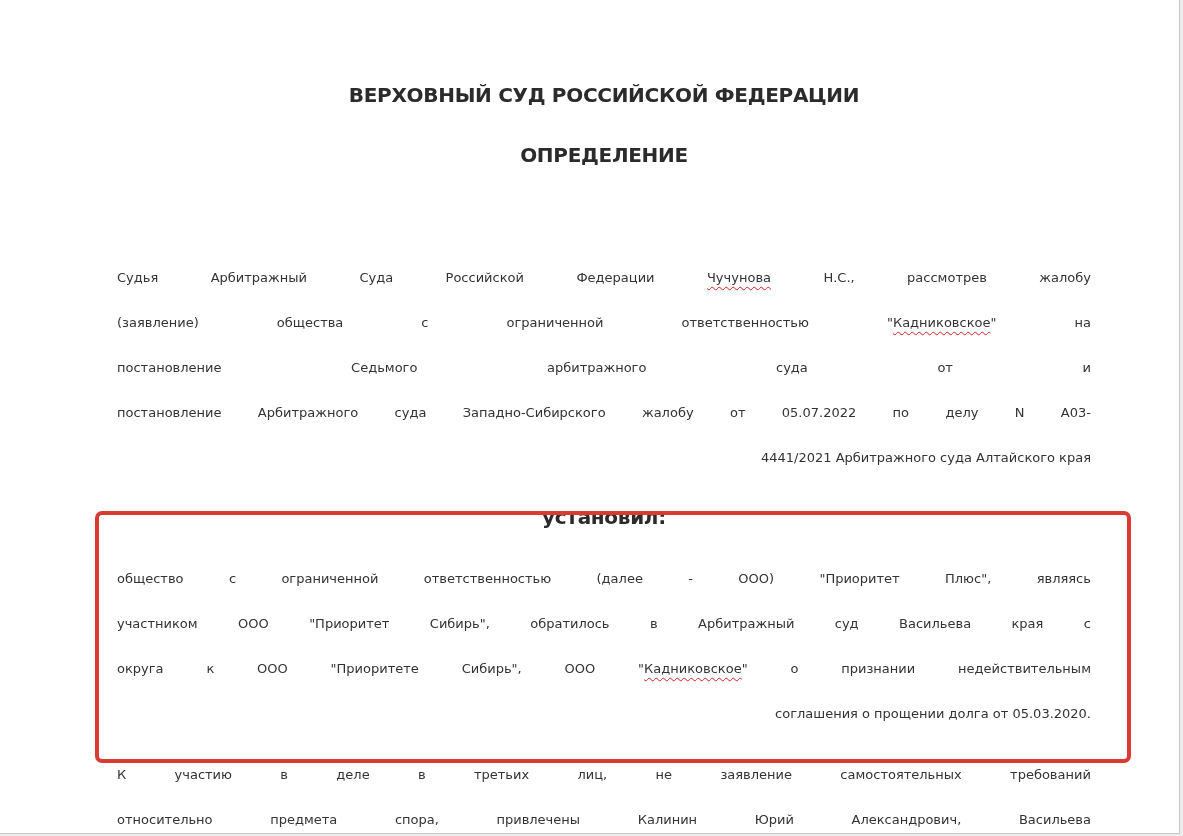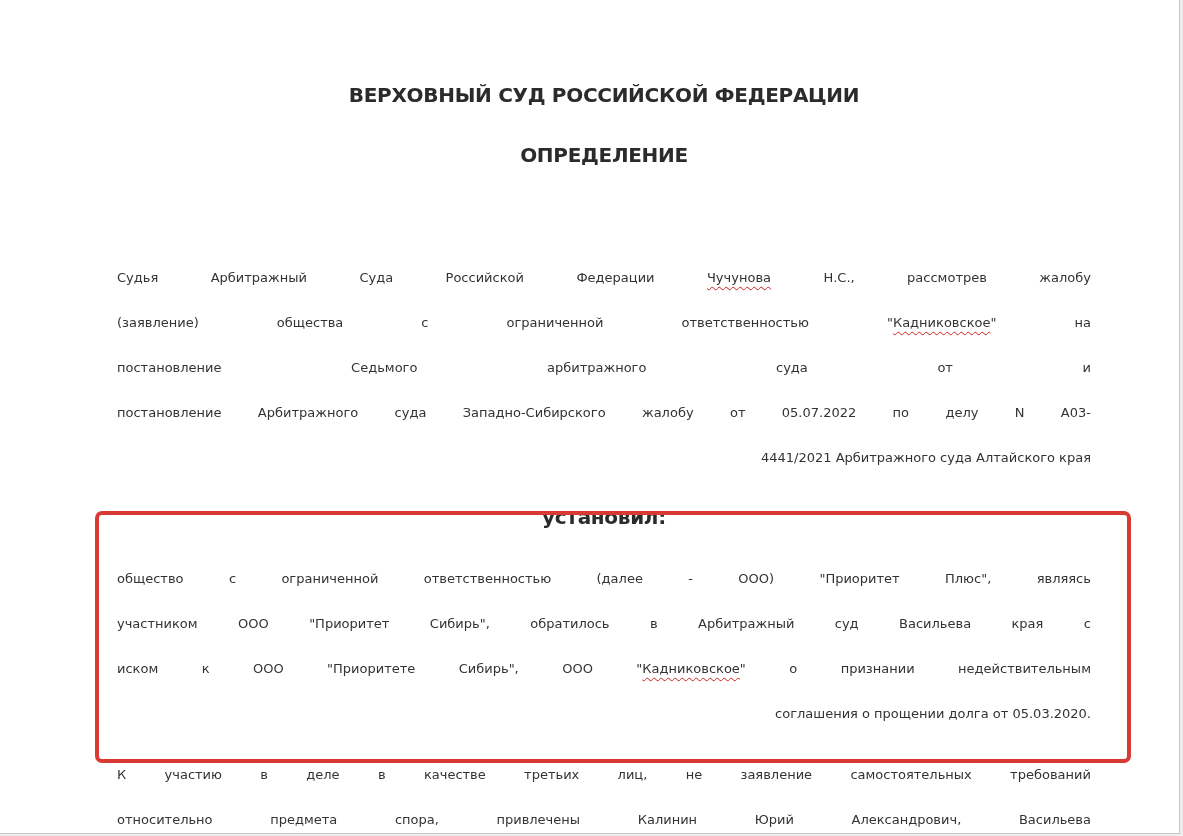--- a/index.html
+++ b/index.html
@@ -176,21 +176,21 @@
         <span>Сибирь",</span>
         <span>обратилось</span>
         <span>в</span>
         <span>Арбитражный</span>
         <span>суд</span>
         <span>Васильева</span>
         <span>края</span>
         <span>с</span>
       </div>
       <div class="jline">
-        <span>иском</span>
+        <span>округа</span>
         <span>к</span>
         <span>ООО</span>
         <span>"Приоритете</span>
         <span>Сибирь",</span>
         <span>ООО</span>
         <span>"<span class="spell">Кадниковское</span>"</span>
         <span>о</span>
         <span>признании</span>
         <span>недействительным</span>
       </div>
@@ -199,21 +199,20 @@
       </div>
     </div>
 
   <div class="para p3">
       <div class="jline">
         <span>К</span>
         <span>участию</span>
         <span>в</span>
         <span>деле</span>
         <span>в</span>
-        <span>качестве</span>
         <span>третьих</span>
         <span>лиц,</span>
         <span>не</span>
         <span>заявление</span>
         <span>самостоятельных</span>
         <span>требований</span>
       </div>
       <div class="jline">
         <span>относительно</span>
         <span>предмета</span>

